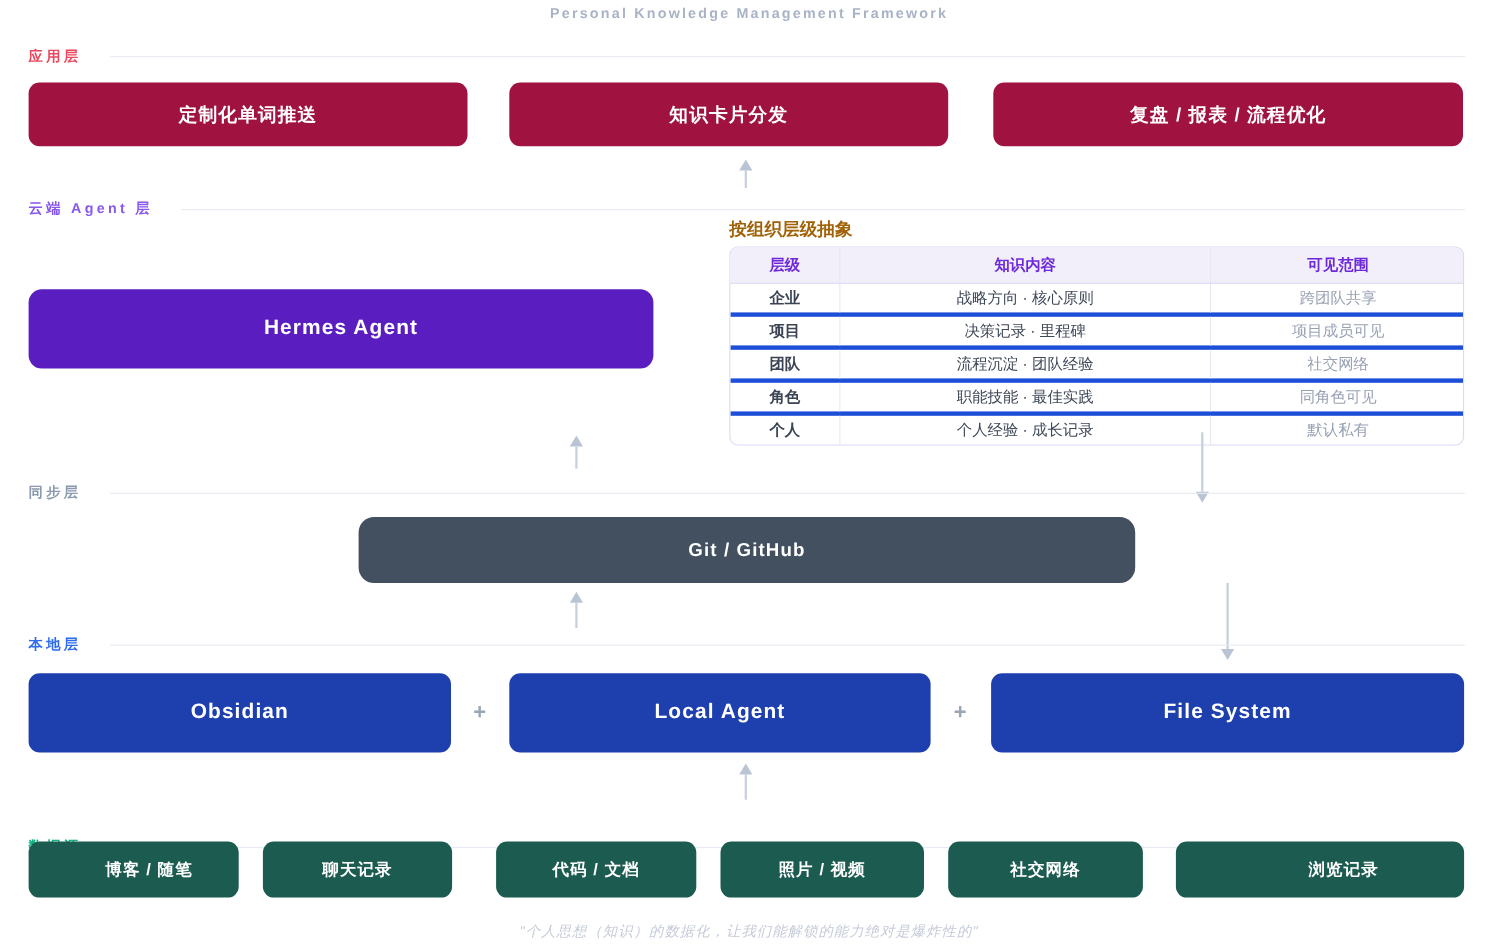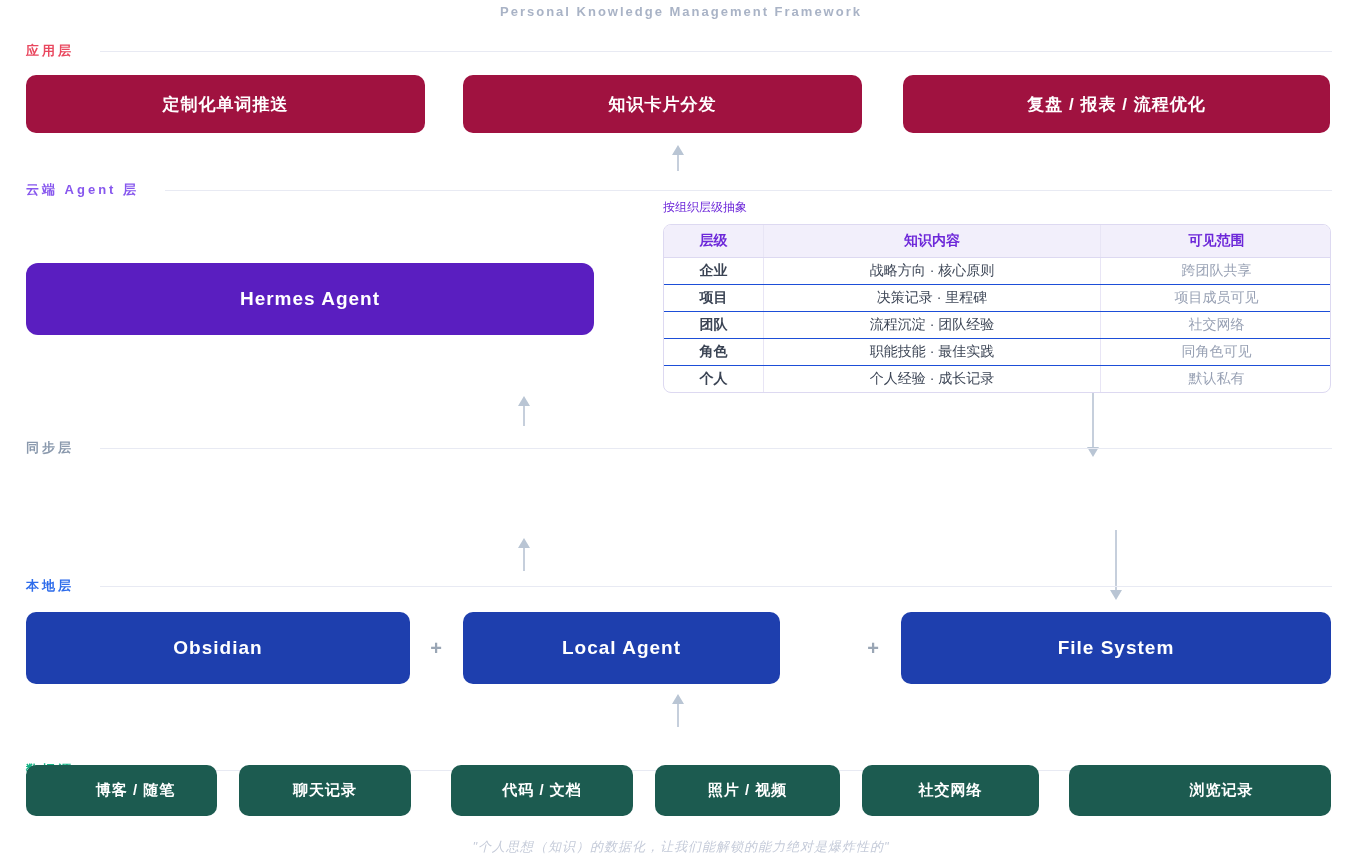--- a/index.html
+++ b/index.html
@@ -31,43 +31,43 @@
   #app-box-0 { left:26px;  width:399px; }
   #app-box-1 { left:463px; width:399px; }
   #app-box-2 { left:903px; width:427px; }
 
   #hermes-box { background:#5a1ec0; border-radius:12px; left:26px; top:263px; width:568px; height:72px; font-size:19px; }
 
   #git-box { background:#43505f; border-radius:14px; left:326px; top:470px; width:706px; height:60px; font-size:17px; }
 
   .local-box { background:#1e3fae; border-radius:10px; top:612px; height:72px; font-size:19px; }
   #local-box-0 { left:26px;  width:384px; }
-  #local-box-1 { left:463px; width:317px; }
+  #local-box-1 { left:463px; width:383px; }
   #local-box-2 { left:901px; width:430px; }
   .plus { position:absolute; top:612px; height:72px; display:flex; align-items:center; justify-content:center;
           width:28px; color:#9aa6b5; font-size:20px; font-weight:700; }
   #plus-0 { left:422px; }
   #plus-1 { left:859px; }
 
   .data-box { background:#1c5b50; border-radius:10px; top:765px; height:51px; font-size:15px; }
   #data-box-0 { left:26px;   width:191px;padding-left:28px; }
   #data-box-1 { left:239px;  width:172px; }
   #data-box-2 { left:451px;  width:182px; }
   #data-box-3 { left:655px;  width:185px; }
   #data-box-4 { left:862px;  width:177px; }
   #data-box-5 { left:1069px; width:262px;padding-left:43px; }
 
   
-  #table-title { position:absolute; left:663px; top:199px; font-size:12px; font-weight:400; color:#6d28d9; }
+  #table-title { position:absolute; left:663px; top:199px; font-size:16px; font-weight:700; color:#a16207; }
   .org-table { position:absolute; left:663px; top:224px; width:668px;
                border:1px solid #ddd9f1; border-radius:8px; overflow:hidden; background:#ffffff; }
   .t-row { display:grid; grid-template-columns:100px 337px 231px; }
   .t-head { background:#f2effb; border-bottom:1px solid #ddd9f1; }
   .t-head .t-cell { color:#6d28d9; font-weight:700; height:32px; font-size:14px; }
-  .t-body { border-bottom:1px solid #1d4ed8; }
+  .t-body { border-bottom:4px solid #1d4ed8; }
   .t-body:last-child { border-bottom:none; }
   .t-cell { display:flex; align-items:center; justify-content:center; height:26px; font-size:14px;
             border-right:1px solid #e8e5f5; }
   .t-cell:last-child { border-right:none; }
   .t-body .c0 { color:#3b4454; font-weight:600; }
   .t-body .c1 { color:#3e4757; }
   .t-body .c2 { color:#98a1b4; }
 
   
   .arrow { position:absolute; width:14px; display:flex; flex-direction:column; align-items:center; }
@@ -148,20 +148,21 @@
     </div>
   <div class="arrow down" id="arrow-down-table">
       <div class="stem"></div>
       <div class="head"></div>
     </div>
 
   <div class="layer-row" id="row-sync">
     <span class="label-text">同步层</span>
     <span class="label-line"></span>
   </div>
+  <div class="node" id="git-box">Git / GitHub</div>
 
   <div class="arrow up" id="arrow-up-git">
       <div class="head"></div>
       <div class="stem"></div>
     </div>
   <div class="arrow down" id="arrow-down-fs">
       <div class="stem"></div>
       <div class="head"></div>
     </div>
 

